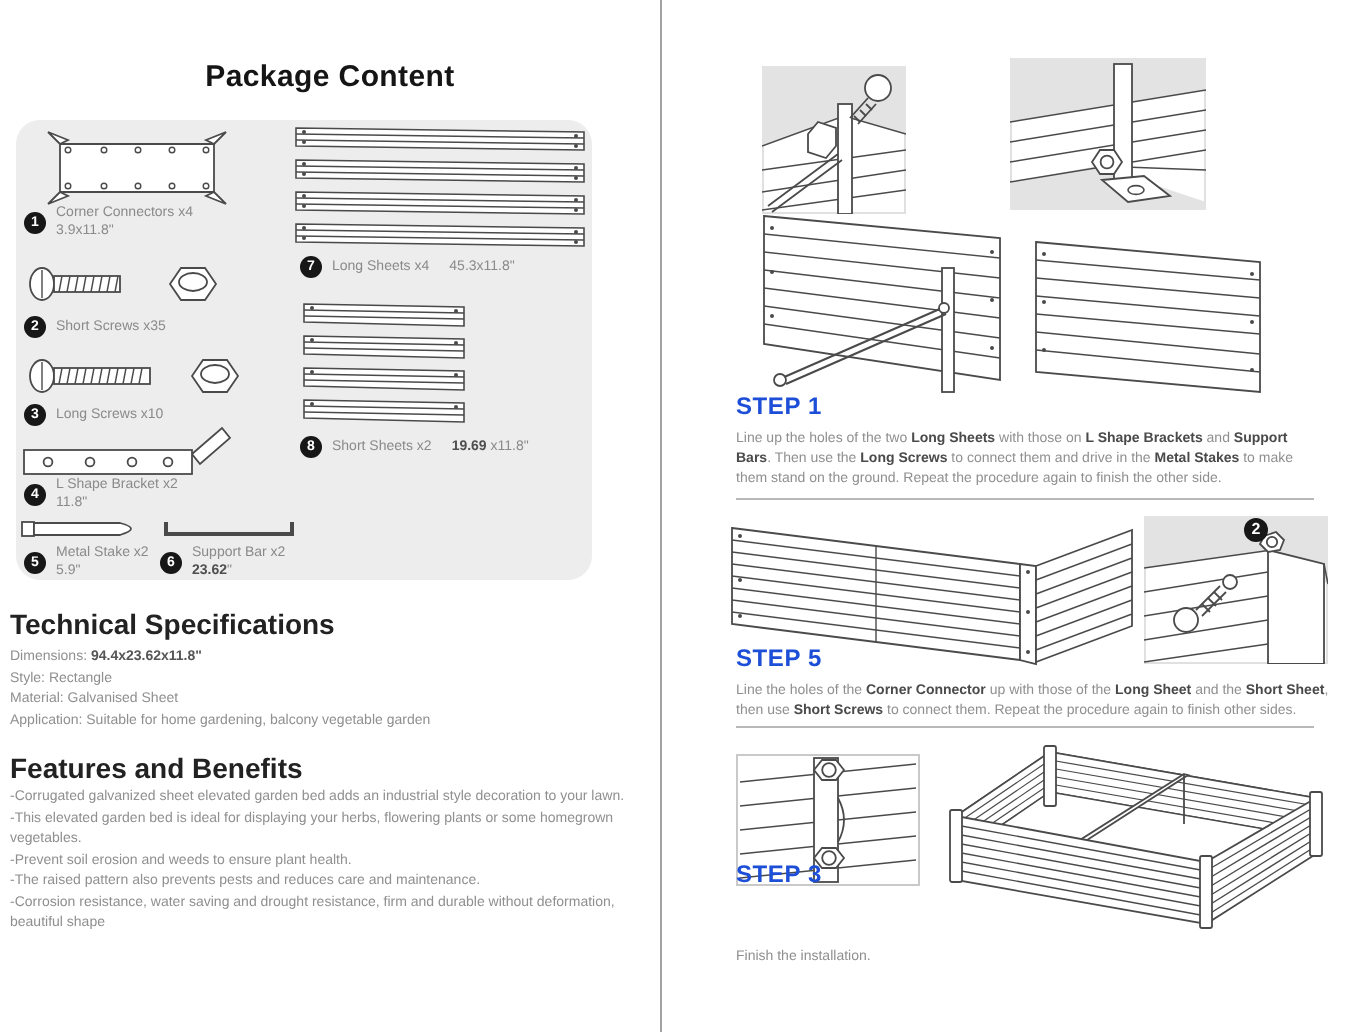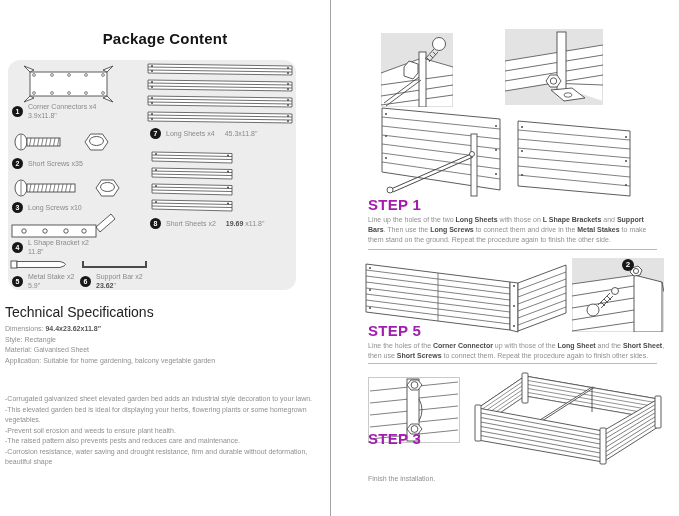--- a/index.html
+++ b/index.html
@@ -11,25 +11,25 @@
   
   .pkg-title{left:0;top:30px;width:330px;text-align:center;font-size:15px;
              font-weight:700;color:#151515;letter-spacing:.2px;}
   .panel{left:8px;top:60px;width:288px;height:230px;background:#ededed;border-radius:12px;}
   .item{display:flex;align-items:center;gap:5px;}
   .badge{width:11px;height:11px;min-width:11px;border-radius:50%;background:#171717;color:#fff;
          font-size:7px;font-weight:700;display:flex;align-items:center;justify-content:center;line-height:1;}
   .ilabel{font-size:7px;color:#8a8a8a;line-height:9px;}
   .ilabel .bold, .rich .bold{font-weight:700;color:#4f4f4f;}
   .inline-dim{margin-left:10px;}
-  .section-title{font-size:14px;font-weight:400;color:#222;}
+  .section-title{font-size:14px;font-weight:700;color:#222;}
   .spec-line,.feat-line{font-size:7px;color:#8f8f8f;line-height:10.5px;}
   .spec-line .bold{font-weight:700;color:#555;}
   
-  .step-title{font-size:15px;font-weight:700;color:#a21caf;letter-spacing:.3px;}
+  .step-title{font-size:12px;font-weight:700;color:#1d4ed8;letter-spacing:.3px;}
   .step-text{font-size:7px;color:#8f8f8f;line-height:10px;}
   .step-text .bold{font-weight:700;color:#4a4a4a;}
   .hr{height:1px;background:#b8b8b8;}
   svg{display:block;}
   .badge2{width:12px;height:12px;border-radius:50%;background:#171717;color:#fff;font-size:8px;
           font-weight:700;display:flex;align-items:center;justify-content:center;line-height:1;}
 </style>
 </head>
 <body>
 
@@ -230,20 +230,21 @@
   </div>
 
   <div class="abs section-title" style="left:5px;top:304px">Technical Specifications</div>
   <div class="abs" style="left:5px;top:324px;width:322px">
     <div class="spec-line rich"><span>Dimensions: </span><span class="bold">94.4x23.62x11.8"</span></div>
     <div class="spec-line rich"><span>Style: Rectangle</span></div>
     <div class="spec-line rich"><span>Material: Galvanised Sheet</span></div>
     <div class="spec-line rich"><span>Application: Suitable for home gardening, balcony vegetable garden</span></div>
   </div>
 
+  <div class="abs section-title" style="left:5px;top:376px">Features and Benefits</div>
   <div class="abs" style="left:5px;top:394px;width:324px">
     <div class="feat-line">-Corrugated galvanized sheet elevated garden bed adds an industrial style decoration to your lawn.</div>
     <div class="feat-line">-This elevated garden bed is ideal for displaying your herbs, flowering plants or some homegrown vegetables.</div>
     <div class="feat-line">-Prevent soil erosion and weeds to ensure plant health.</div>
     <div class="feat-line">-The raised pattern also prevents pests and reduces care and maintenance.</div>
     <div class="feat-line">-Corrosion resistance, water saving and drought resistance, firm and durable without deformation, beautiful shape</div>
   </div>
 
   <svg class="abs" style="left:381px;top:33px" width="72" height="74" viewBox="0 0 72 74">
     <rect x="0.5" y="0.5" width="71" height="73" fill="#fff" stroke="#e0e0e0"></rect>

